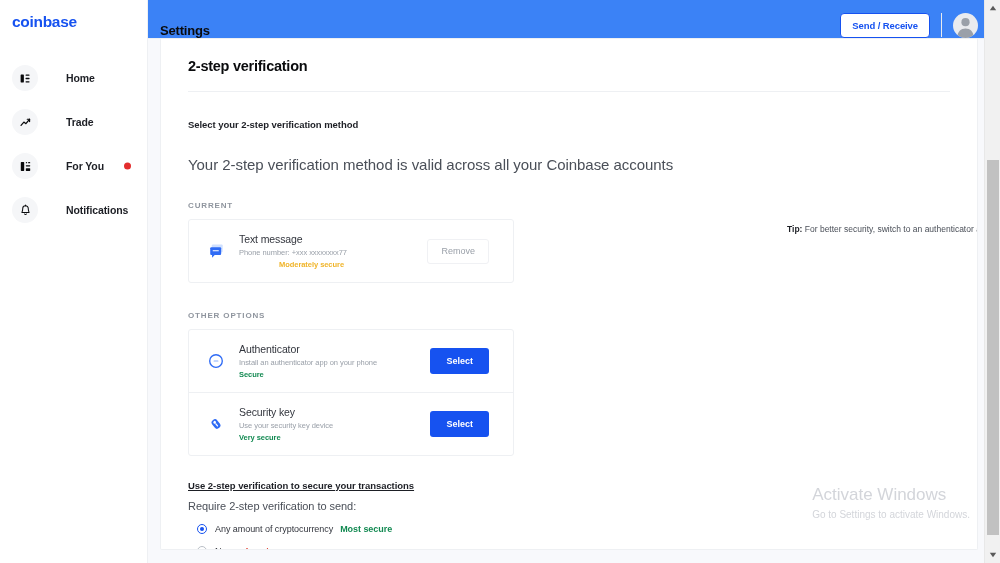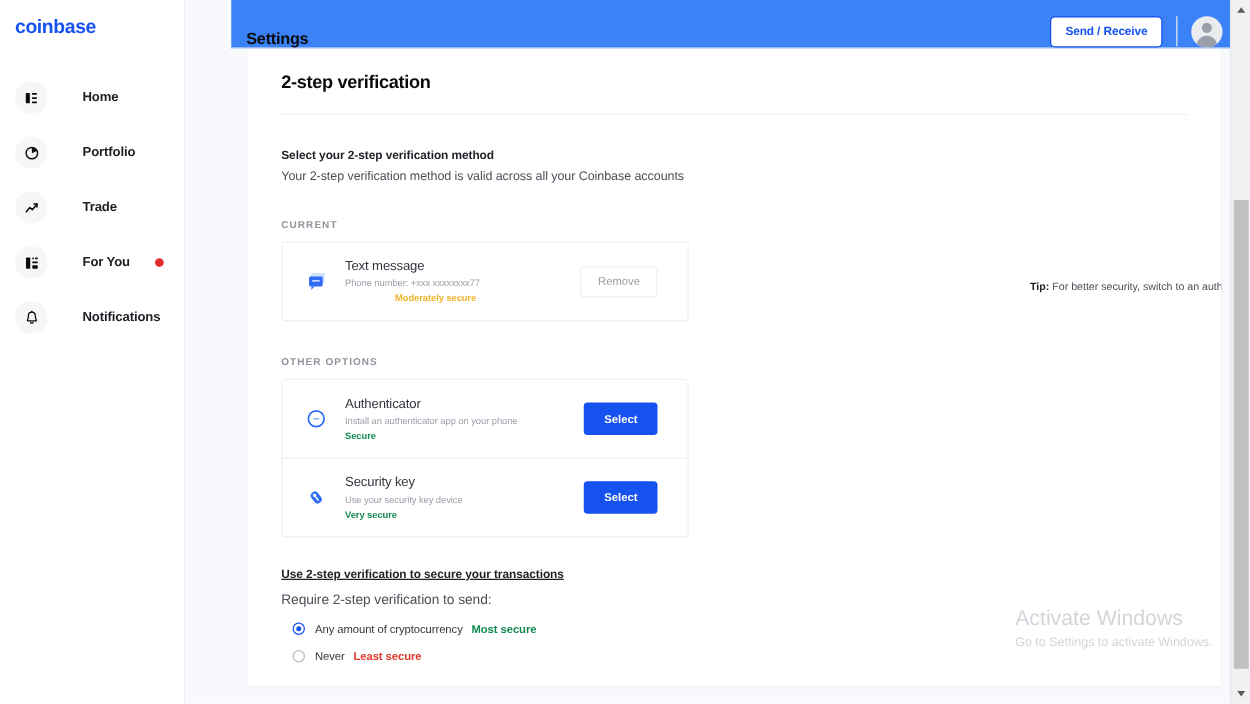--- a/index.html
+++ b/index.html
@@ -11,21 +11,20 @@
     font-family: "Liberation Sans", sans-serif;
     background: #ffffff;
   }
 
   #app {
     position: relative;
     width: 1000px;
     height: 563px;
     display: flex;
     background: #f8f9fc;
-    gap: 37px;
   }
 
   
   .sidebar {
     width: 148px;
     height: 563px;
     background: #ffffff;
     border-right: 1px solid #eef0f3;
     flex: 0 0 148px;
     position: relative;
@@ -173,23 +172,23 @@
   }
 
   .lead-title {
     font-size: 9.5px;
     font-weight: 700;
     color: #1d1f25;
     margin-top: 27px;
     letter-spacing: -0.05px;
   }
   .lead-sub {
-    font-size: 10px;
+    font-size: 15px;
     color: #4a4f58;
-    margin-top: 6px;
+    margin-top: 26px;
     letter-spacing: -0.05px;
   }
 
   .group-label {
     font-size: 8px;
     font-weight: 600;
     letter-spacing: 0.85px;
     color: #8f959e;
     margin-top: 28px;
     text-transform: uppercase;
@@ -398,29 +397,20 @@
           <svg width="13" height="13" viewBox="0 0 16 16">
             <rect x="2" y="3" width="4" height="10" rx="0.6" fill="#0a0b0d"></rect>
             <rect x="8" y="3" width="5" height="1.6" rx="0.6" fill="#0a0b0d"></rect>
             <rect x="8" y="7.2" width="5" height="1.6" rx="0.6" fill="#0a0b0d"></rect>
             <rect x="8" y="11.4" width="5" height="1.6" rx="0.6" fill="#0a0b0d"></rect>
           </svg>
         </span>
         <span class="nav-label">Home</span>
       </div>
 
-      <div class="nav-item">
-        <span class="nav-icon-wrap">
-          <svg width="13" height="13" viewBox="0 0 16 16">
-            <circle cx="8" cy="8" r="5.6" fill="none" stroke="#0a0b0d" stroke-width="1.4"></circle>
-            <path d="M8 8 L8 2.4 A5.6 5.6 0 0 1 12.9 6.0 Z" fill="#0a0b0d"></path>
-          </svg>
-        </span>
-        <span class="nav-label">Portfolio</span>
-      </div>
 
       <div class="nav-item">
         <span class="nav-icon-wrap">
           <svg width="13" height="13" viewBox="0 0 16 16">
             <path d="M2.5 11.5 L6 7.5 L8.5 9.5 L13 4" fill="none" stroke="#0a0b0d" stroke-width="1.5" stroke-linecap="round" stroke-linejoin="round"></path>
             <path d="M10.2 4 L13 4 L13 6.8" fill="none" stroke="#0a0b0d" stroke-width="1.5" stroke-linecap="round" stroke-linejoin="round"></path>
           </svg>
         </span>
         <span class="nav-label">Trade</span>
       </div>

